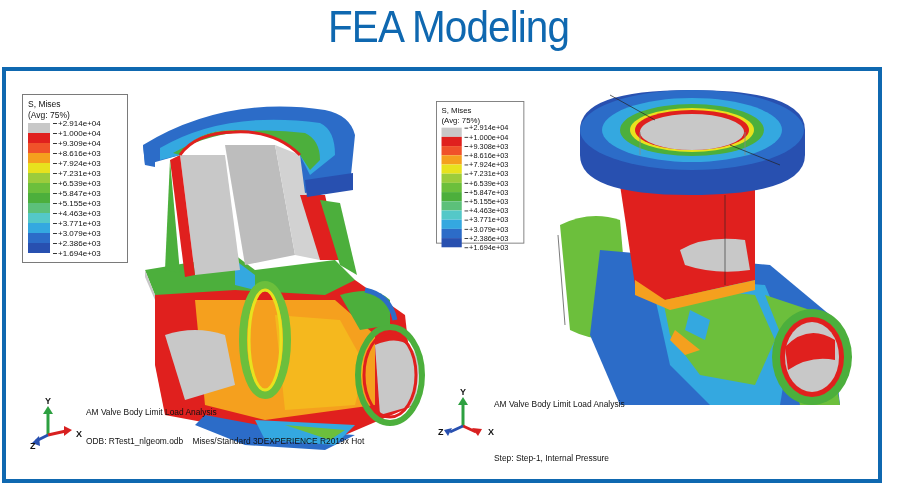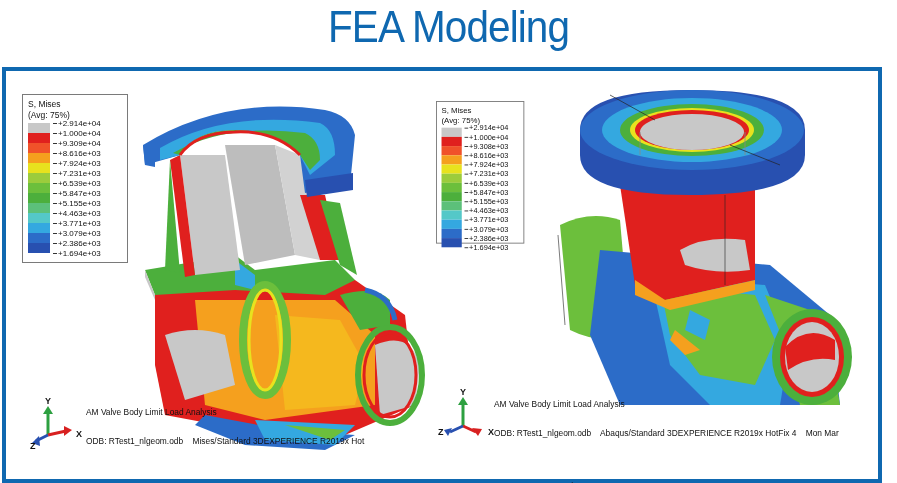--- a/index.html
+++ b/index.html
@@ -225,21 +225,20 @@
   <div>AM Valve Body Limit Load Analysis</div>
   <div>ODB: RTest1_nlgeom.odb    Mises/Standard 3DEXPERIENCE R2019x Hot</div>
   <div style="height:6px"></div>
   
   
   
 </div>
 
 <div class="info" style="left:494px;top:381px">
   <div>AM Valve Body Limit Load Analysis</div>
-  <div>ODB: RTest1_nlgeom.odb    Abaqus/Standard 3DEXPERIENCE R2019x HotFix 4    Mon Mar</div>
   <div style="height:6px"></div>
   <div>Step: Step-1, Internal Pressure</div>
   
   
   
 </div>
 
 <svg class="triad" style="left:30px;top:395px" width="60" height="55" viewBox="0 0 60 55">
   <text x="15" y="9" font-size="9" font-family="Liberation Sans, sans-serif" font-weight="bold" fill="#111">Y</text>
   <line x1="18" y1="40" x2="18" y2="17" stroke="#2da040" stroke-width="3"></line>

